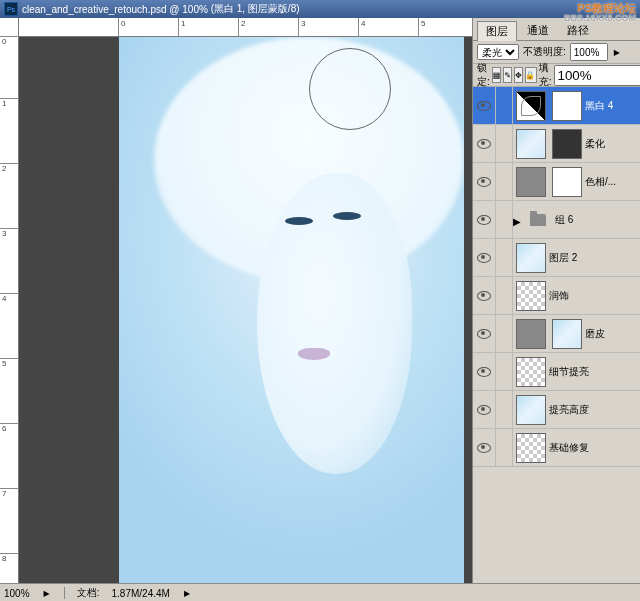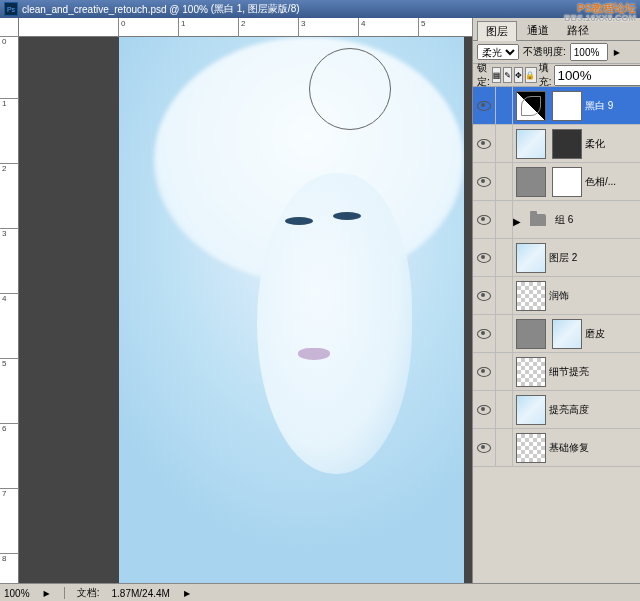--- a/index.html
+++ b/index.html
@@ -129,21 +129,21 @@
 
     </div>
     <div class="layers" id="layers-list">
         <div class="layer selected">
           <span class="vis">
             <span class="eye-icon"></span>
           </span>
           <span class="link-col"></span>
           <span class="thumb curv"></span>
           <span class="thumb mask"></span>
-          <span class="layer-name">黑白 9</span>
+          <span class="layer-name">黑白 4</span>
         </div>
         <div class="layer">
           <span class="vis">
             <span class="eye-icon"></span>
           </span>
           <span class="link-col"></span>
           <span class="thumb img"></span>
           <span class="thumb dark"></span>
           <span class="layer-name">柔化</span>
         </div>

